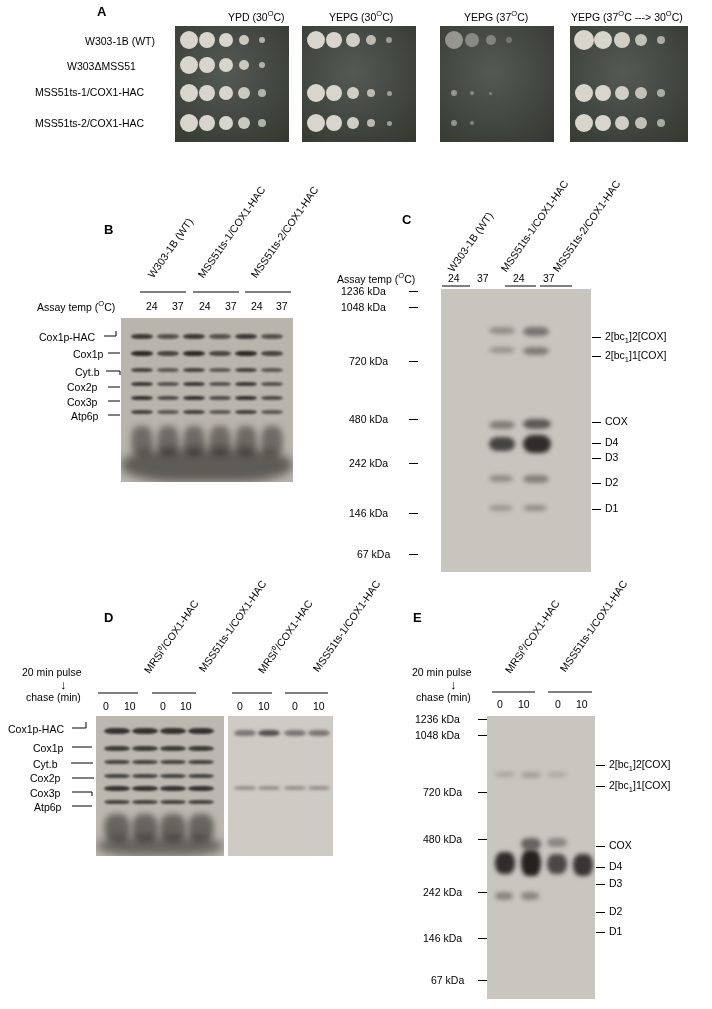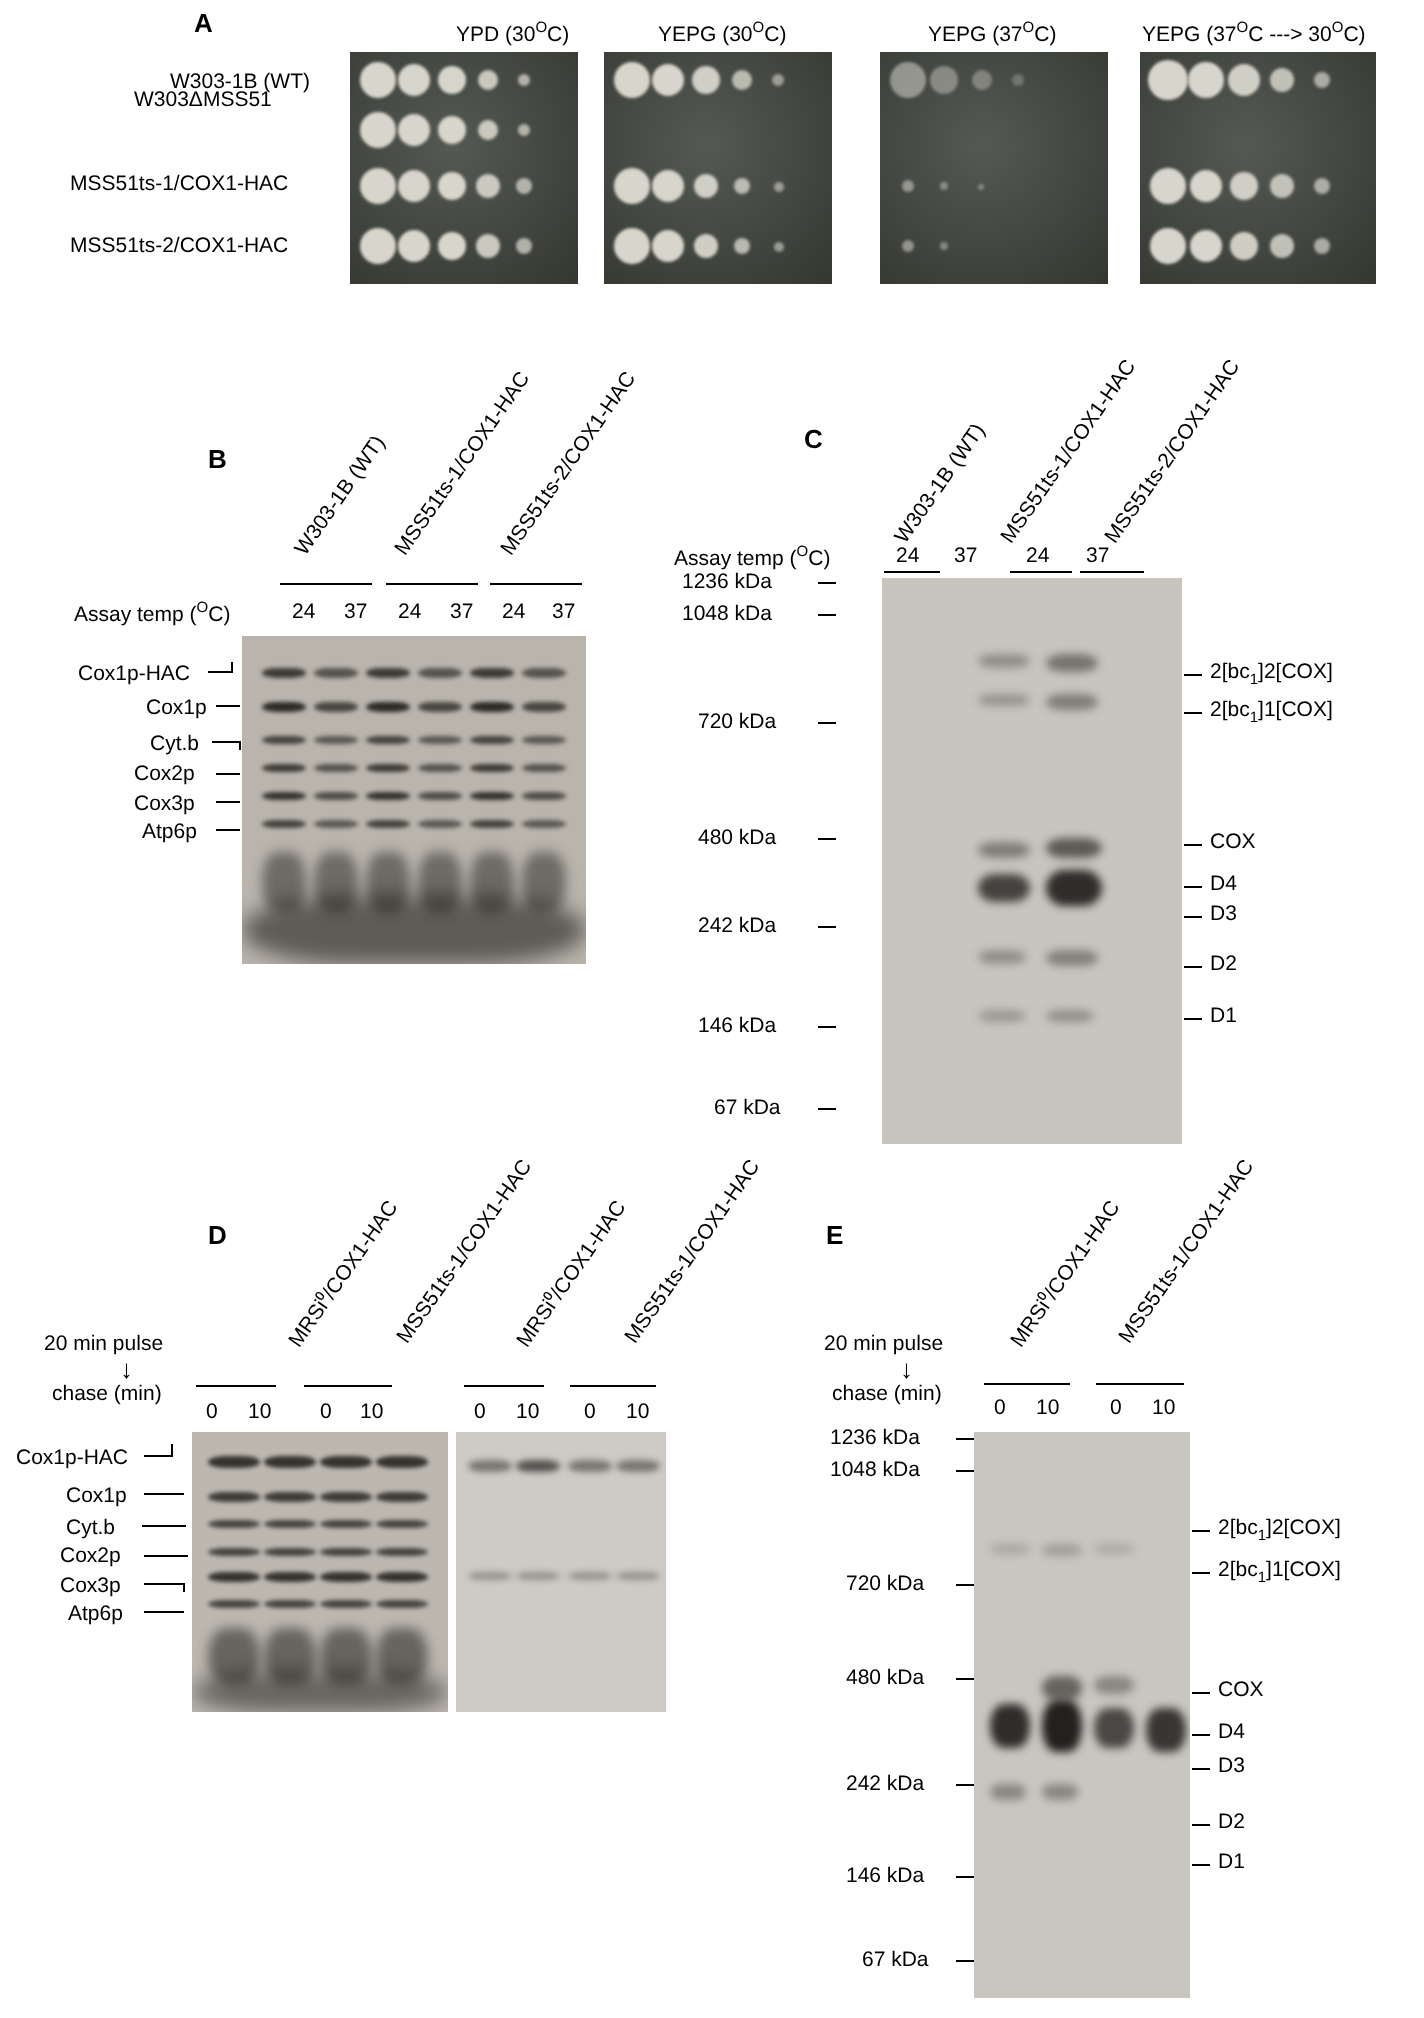--- a/index.html
+++ b/index.html
@@ -22,21 +22,21 @@
 <body>
 
 <div class="panel-letter" style="left:97px;top:4px;">A</div>
 
 <div class="lbl" style="left:228px;top:10px;">YPD (30<sup>O</sup>C)</div>
 <div class="lbl" style="left:329px;top:10px;">YEPG (30<sup>O</sup>C)</div>
 <div class="lbl" style="left:464px;top:10px;">YEPG (37<sup>O</sup>C)</div>
 <div class="lbl" style="left:571px;top:10px;">YEPG (37<sup>O</sup>C ---&gt; 30<sup>O</sup>C)</div>
 
 <div class="lbl" style="left:85px;top:35px;">W303-1B (WT)</div>
-<div class="lbl" style="left:67px;top:44px;">W303ΔMSS51</div>
+<div class="lbl" style="left:67px;top:60px;">W303ΔMSS51</div>
 <div class="lbl" style="left:35px;top:86px;">MSS51ts-1/COX1-HAC</div>
 <div class="lbl" style="left:35px;top:117px;">MSS51ts-2/COX1-HAC</div>
 
 <div class="plate inner" id="plateA1" style="left:175px;top:26px;width:114px;height:116px;">
     <div class="spot" style="left: 5px; top: 5px; width: 18px; height: 18px; opacity: 1; filter: blur(0.7px);"></div>
     <div class="spot" style="left: 24.2609px; top: 6px; width: 16px; height: 16px; opacity: 1; filter: blur(0.7px);"></div>
     <div class="spot" style="left: 43.5217px; top: 7px; width: 14px; height: 14px; opacity: 1; filter: blur(0.7px);"></div>
     <div class="spot" style="left: 63.7826px; top: 9px; width: 10px; height: 10px; opacity: 0.9; filter: blur(0.7px);"></div>
     <div class="spot" style="left: 84.0435px; top: 11px; width: 6px; height: 6px; opacity: 0.75; filter: blur(0.7px);"></div>
     <div class="spot" style="left: 5px; top: 30px; width: 18px; height: 18px; opacity: 1; filter: blur(0.7px);"></div>

